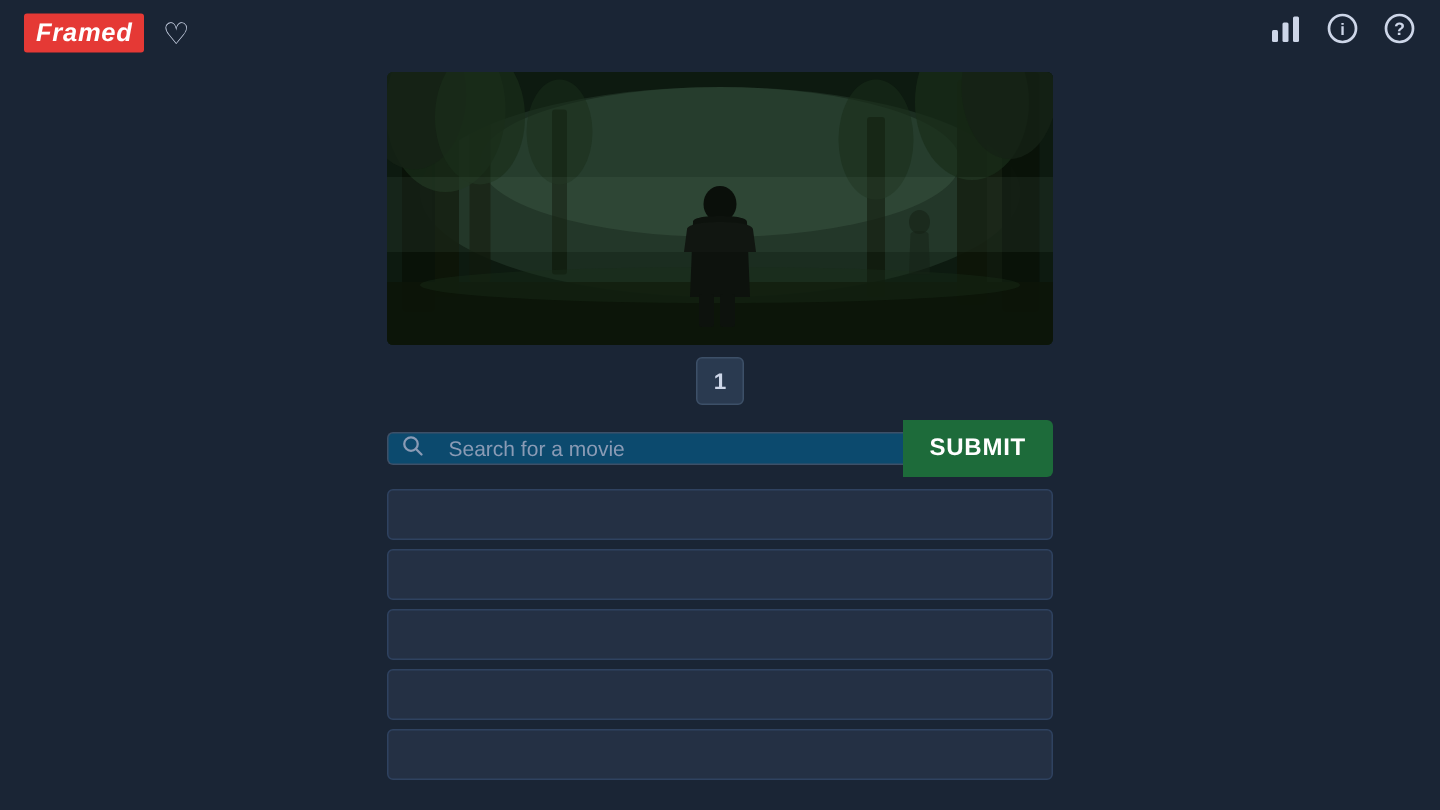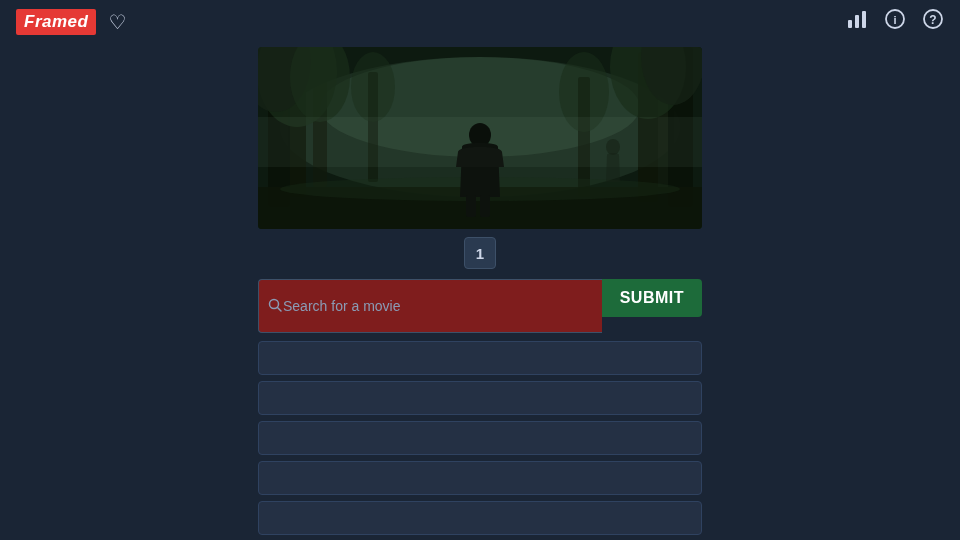--- a/index.html
+++ b/index.html
@@ -137,26 +137,26 @@
     .search-icon-inner {
       position: absolute;
       left: 10px;
       color: #8a9bb5;
       font-size: 15px;
       pointer-events: none;
     }
 
     .search-input {
       width: 100%;
-      height: 54px;
-      background-color: #7f1d1d;
+      height: 22px;
+      background-color: #0c4a6e;
       border: 1.5px solid #3d5068;
       border-right: none;
       border-radius: 4px 0 0 4px;
-      padding-left: 24px;
+      padding-left: 40px;
       color: #8a9bb5;
       font-size: 14px;
       outline: none;
     }
 
     .search-input::placeholder {
       color: #8a9bb5;
     }
 
     .submit-btn {

